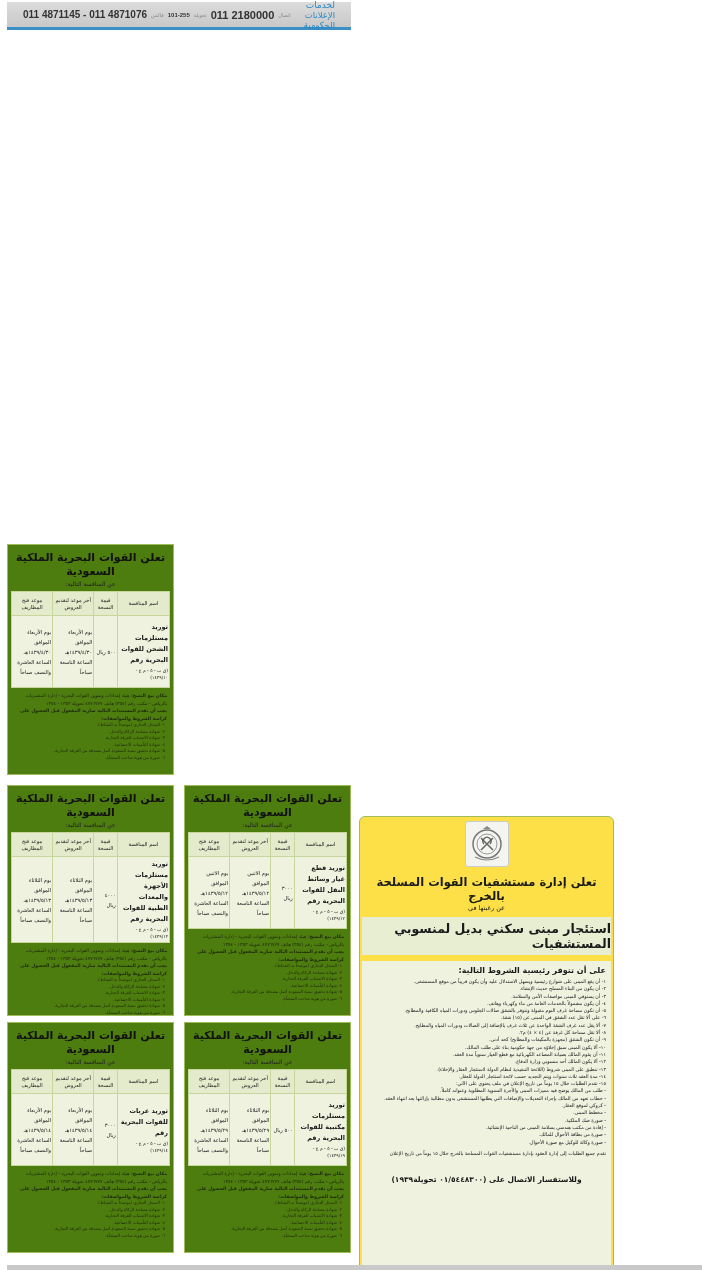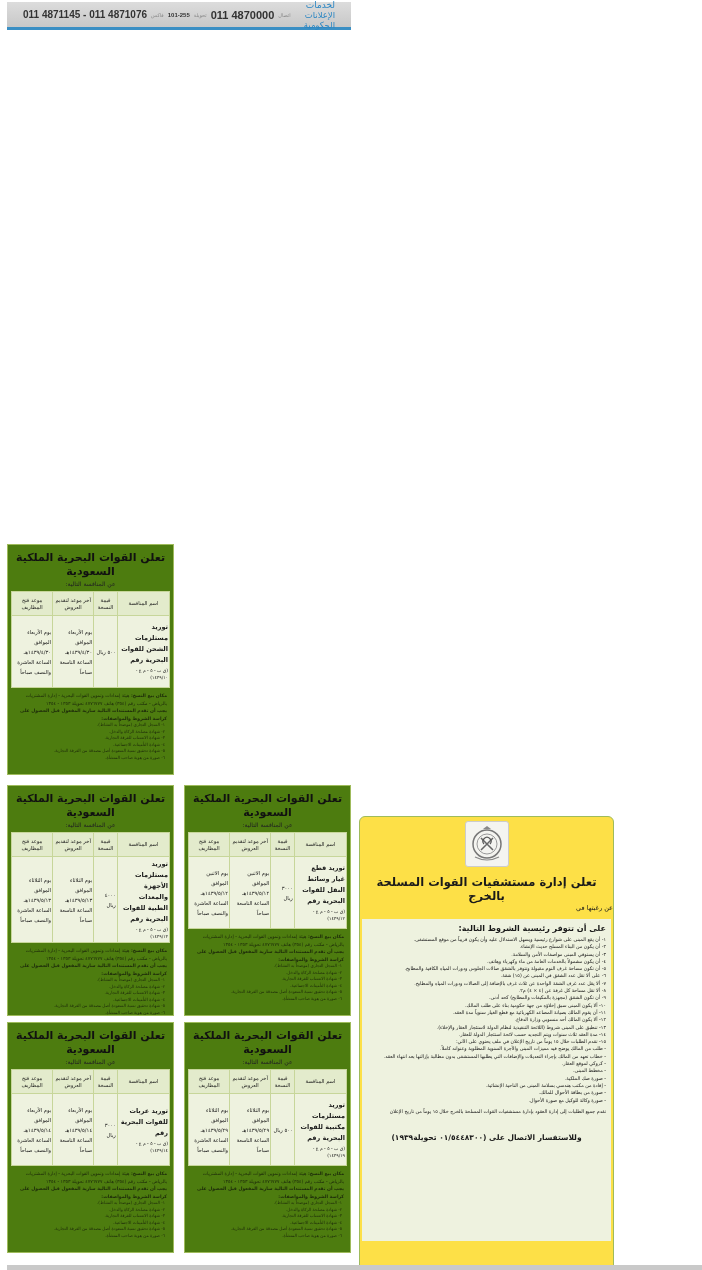--- a/index.html
+++ b/index.html
@@ -29,41 +29,41 @@
   .ad .foot { font-size: 4.6px; line-height: 7.5px; padding: 4px 3px 1px 3px; color: #1d2a0a; }
   .ad .foot .b { font-weight: bold; }
   .ad .foot ol { list-style: none; padding-right: 2px; }
   .ad .foot li { font-size: 4.2px; line-height: 6.5px; }
 
   
   .hosp { position: absolute; left: 359px; top: 816px; width: 255px; height: 464px; background: #fde047;
           border: 1px solid #9fbb5c; border-radius: 6px; direction: rtl; }
   .hosp .logo { width: 44px; height: 46px; margin: 4px auto 0; background: #f4f4f0; border: 1px solid #ccc; border-radius: 3px; display: flex; align-items: center; justify-content: center; }
   .hosp .title { text-align: center; font-weight: bold; font-size: 11.5px; margin-top: 8px; line-height: 14px; }
-  .hosp .sub { font-size: 6.5px; line-height: 10px; }
+  .hosp .sub { text-align: center; font-size: 6.5px; line-height: 10px; }
   .hosp .banner { background: #e7eed2; margin: 4px 2px 0; height: 38px; display: flex; align-items: center; justify-content: center; font-weight: bold; font-size: 12.5px; }
   .hosp .body { background: #eef2df; margin: 6px 2px 0; padding: 4px 5px; height: 322px; }
   .hosp .cond-title { font-weight: bold; font-size: 8px; line-height: 11px; margin-bottom: 2px; }
   .hosp ul { list-style: none; }
   .hosp li { font-size: 4.8px; line-height: 7.3px; }
   .hosp .closing { font-size: 4.8px; line-height: 9px; margin-top: 3px; }
   .hosp .contact { text-align: center; font-weight: bold; font-size: 7.5px; margin-top: 17px; }
 
   .bottom-bar { position: absolute; left: 7px; top: 1265px; width: 695px; height: 5px; background: #c9c9c9; }
 </style>
 </head>
 <body>
 
 <div class="hdr">
   <div class="phones">
     <span>011 4871145 - 011 4871076</span>
     <span class="lbl">فاكس</span>
     <span class="sm">101-255</span>
     <span class="lbl">تحويلة</span>
-    <span class="main">011 4870000</span>
+    <span class="main">011 2180000</span>
     <span class="lbl">اتصال</span>
   </div>
   <div class="brand">
     <div class="b1">لخدمات</div>
     <div>الإعلانات الحكومية</div>
   </div>
 </div>
 
 <div class="ad" style="left:7px;top:544px;width:167px;height:231px;">
   <div class="title">تعلن القوات البحرية الملكية السعودية</div>
@@ -236,20 +236,21 @@
       <circle cx="18" cy="19" r="14" fill="none" stroke="#777" stroke-width="1.5"></circle>
       <circle cx="18" cy="19" r="10" fill="none" stroke="#999" stroke-width="1"></circle>
       <path d="M12 13 L24 25 M24 13 L12 25" stroke="#666" stroke-width="1.5"></path>
       <path d="M15 19 A4 4 0 1 1 21 19" fill="none" stroke="#555" stroke-width="1.2"></path>
       <path d="M14 4 L18 1 L22 4 Z" fill="#888"></path>
       <path d="M6 32 Q18 38 30 32" fill="none" stroke="#888" stroke-width="1.2"></path>
     </svg>
   </div>
   <div class="title">تعلن إدارة مستشفيات القوات المسلحة بالخرج</div>
   <div class="sub">عن رغبتها في</div>
+  <div class="banner">استئجار مبنى سكني بديل لمنسوبي المستشفيات</div>
   <div class="body">
     <div class="cond-title">على أن تتوفر رئيسية الشروط التالية:</div>
     <ul>
       <li>١- أن يقع المبنى على شوارع رئيسية ويسهل الاستدلال عليه وأن يكون قريباً من موقع المستشفى.</li>
       <li>٢- أن يكون من البناء المسلح حديث الإنشاء.</li>
       <li>٣- أن يستوفي المبنى مواصفات الأمن والسلامة.</li>
       <li>٤- أن يكون مشمولاً بالخدمات العامة من ماء وكهرباء وهاتف.</li>
       <li>٥- أن تكون مساحة غرف النوم مقبولة وتتوفر بالشقق صالات الجلوس ودورات المياه الكافية والمطابخ.</li>
       <li>٦- على ألا تقل عدد الشقق في المبنى عن (١٥) شقة.</li>
       <li>٧- ألا يقل عدد غرف الشقة الواحدة عن ثلاث غرف بالإضافة إلى الصالات ودورات المياه والمطابخ.</li>

